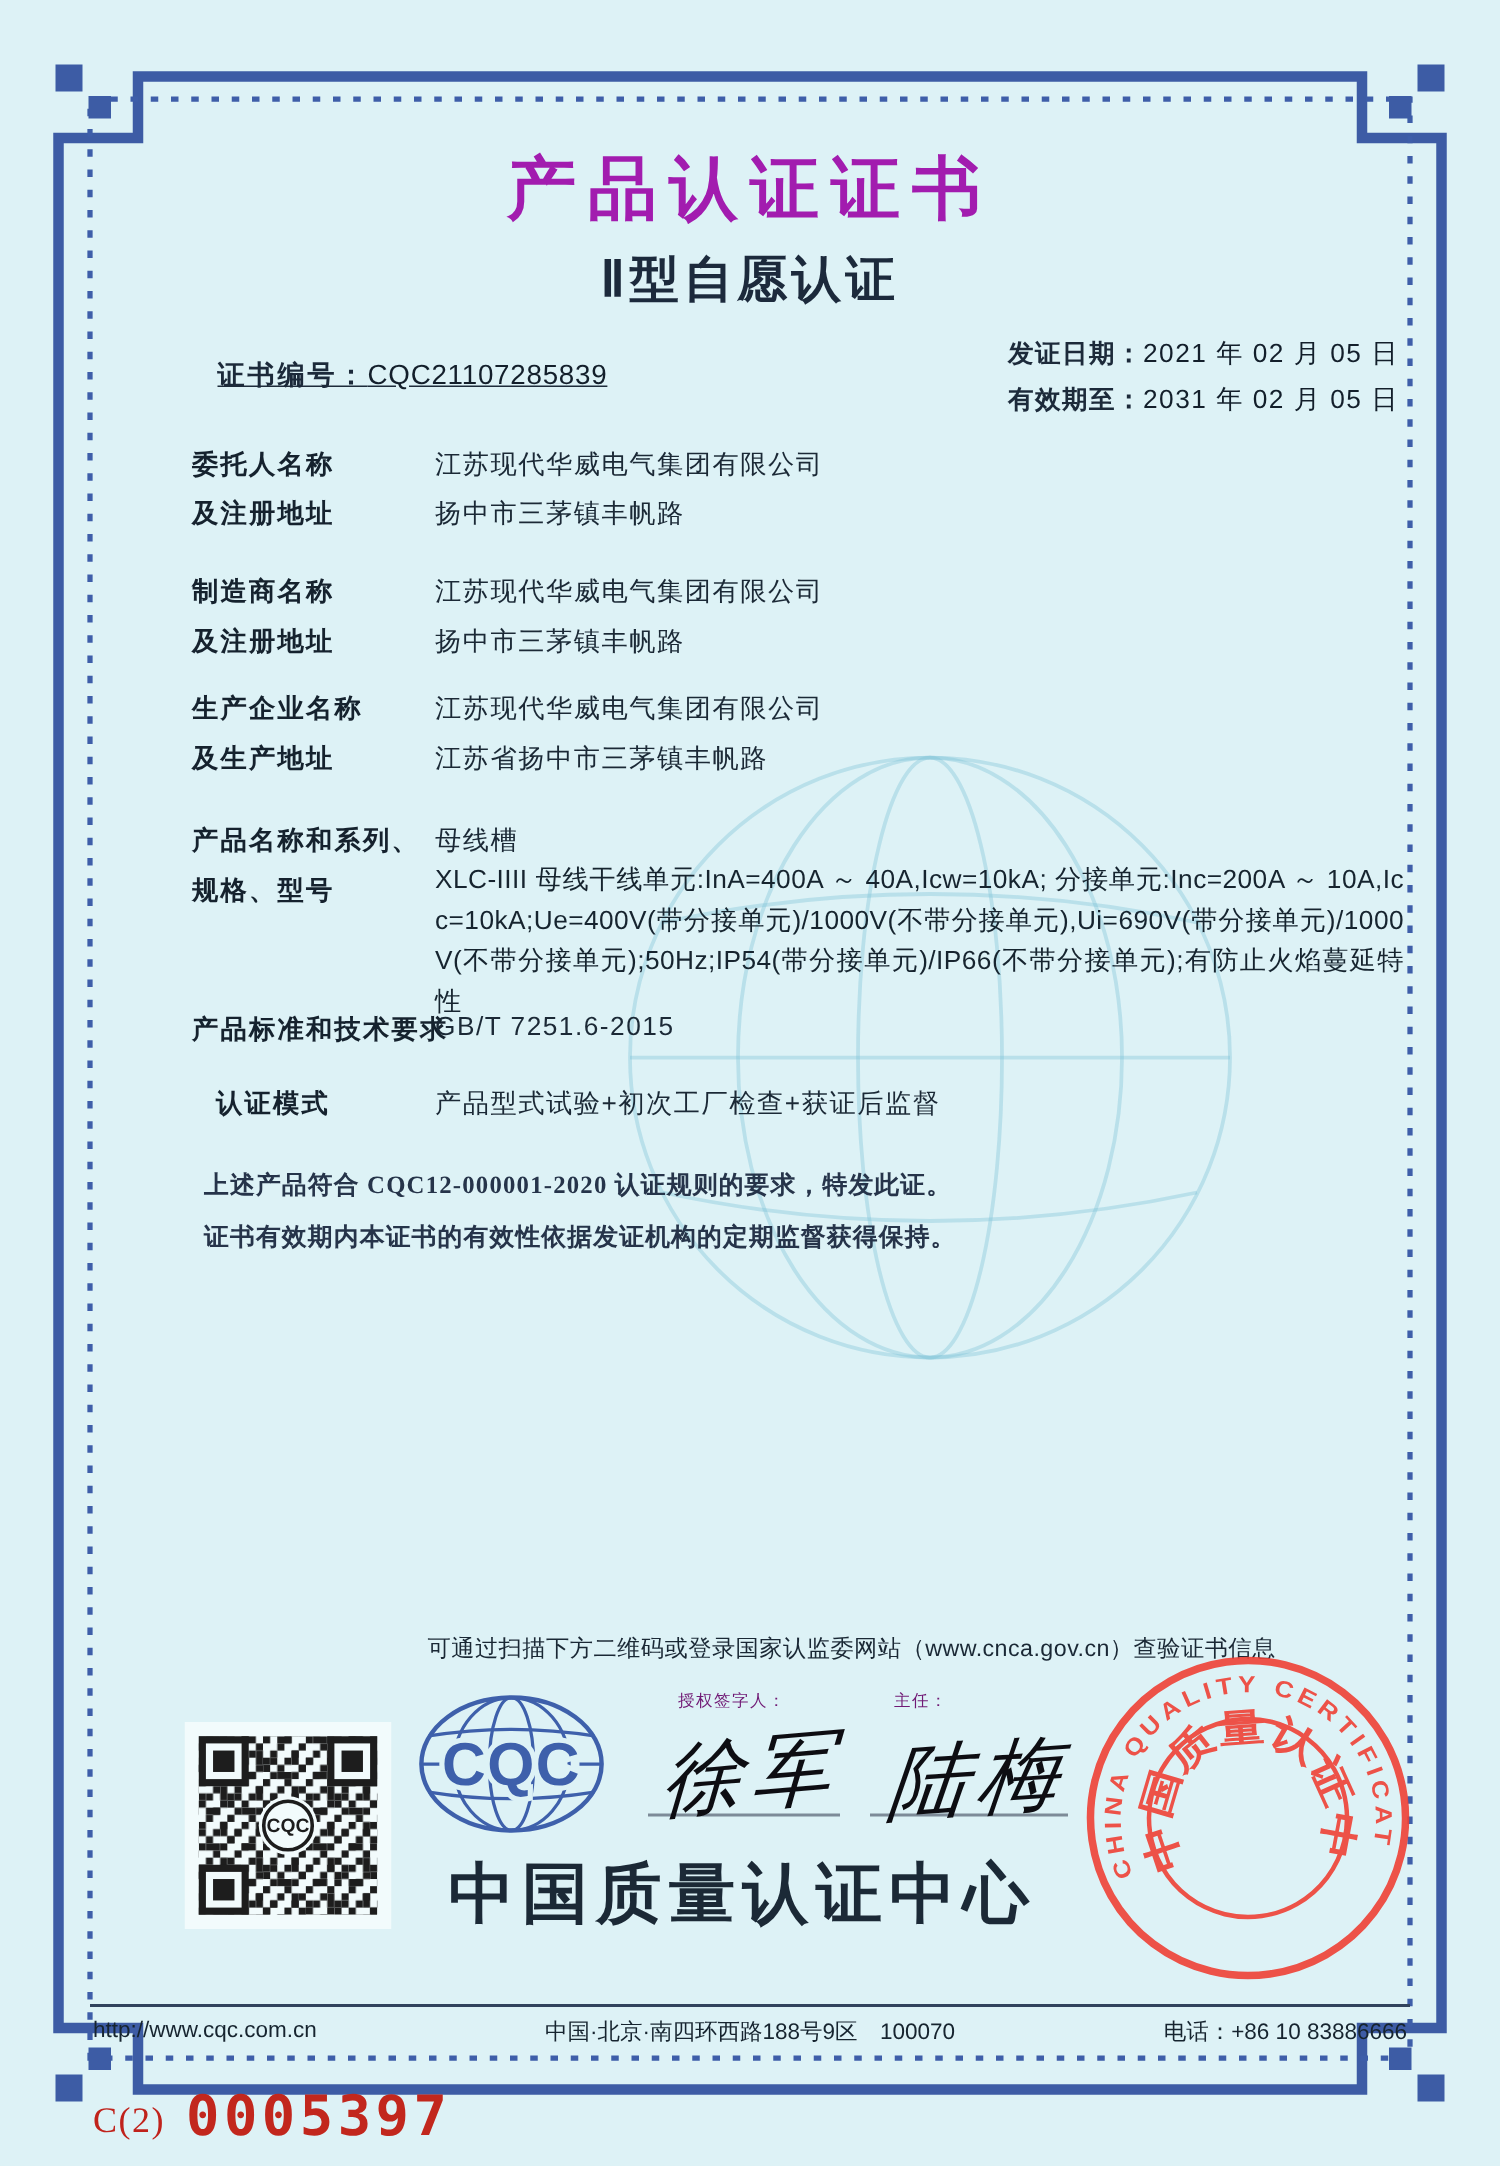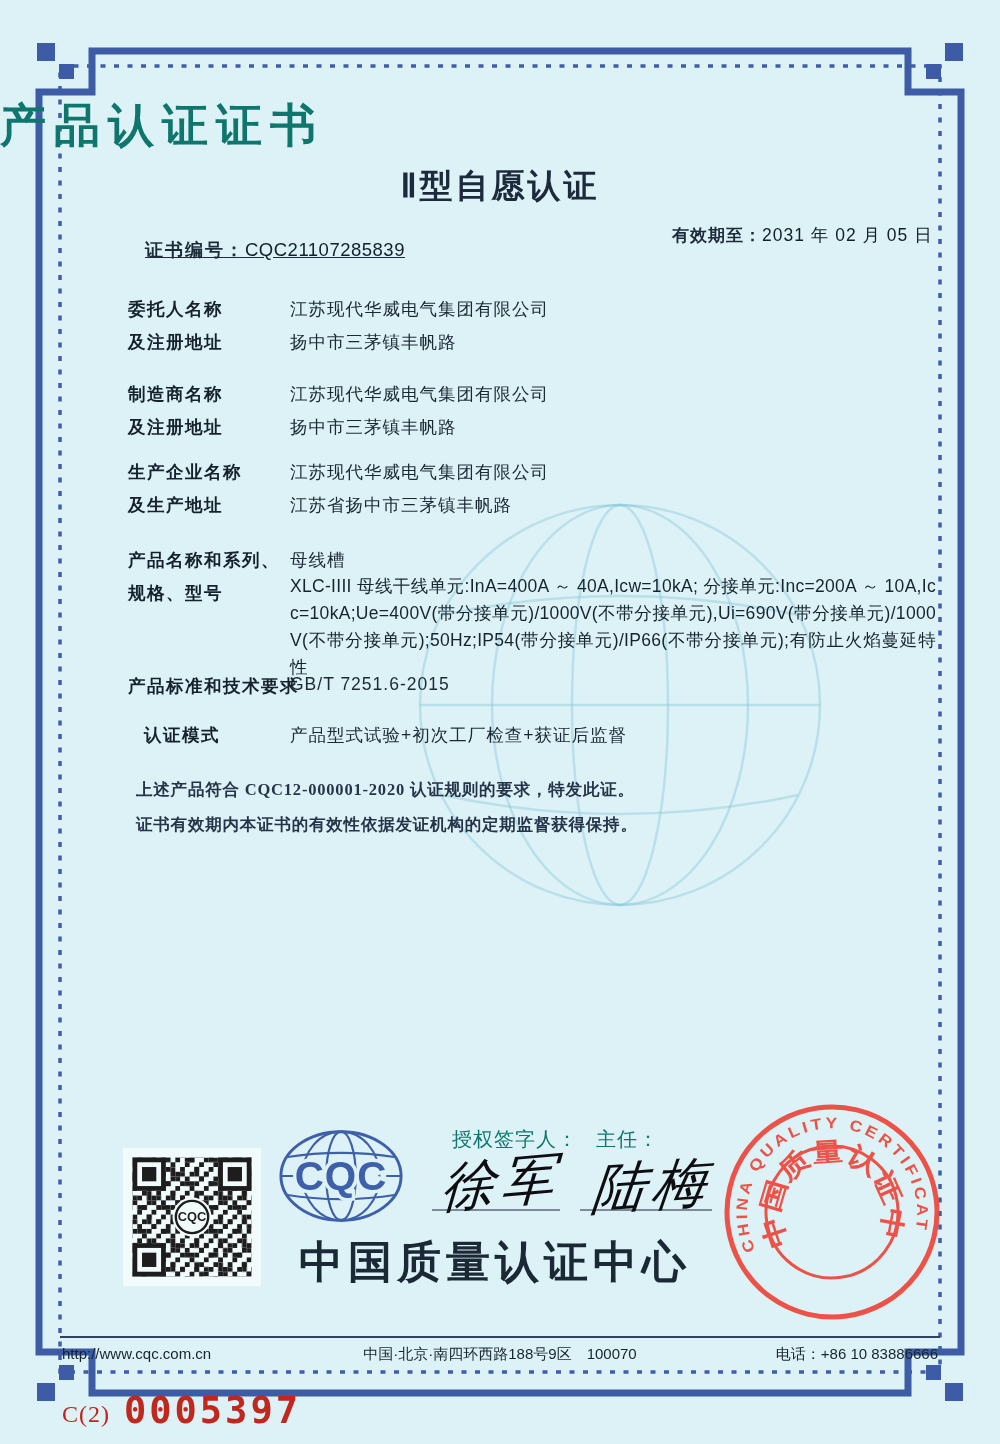--- a/index.html
+++ b/index.html
@@ -11,23 +11,23 @@
     background:#ddf2f6;
     overflow:hidden;
     font-family:"Liberation Sans",sans-serif;
     color:#1d2b3a;
   }
   .abs{position:absolute;}
   svg{display:block;}
 
   
   .title{
-    left:0;right:0;top:95px;
+    left:0;right:0;top:95px;text-align:center;
     font-size:46px;font-weight:bold;letter-spacing:8px;
-    color:#0f766e;
+    color:#a21caf;
   }
   .subtitle{
     left:0;right:0;top:164px;text-align:center;
     font-size:33px;font-weight:600;letter-spacing:3px;
     color:#1c2a3c;
   }
   .kai{font-family:"Liberation Serif",serif;}
   .certno-row{left:145px;top:238px;font-size:18px;text-decoration:underline;}
   .certno-row .k{font-weight:bold;letter-spacing:2px;color:#1c2a3a;}
   .certno-row .v{font-size:18.5px;letter-spacing:.5px;color:#131f2b;}
@@ -47,21 +47,21 @@
     left:290px;top:573px;width:646px;
     font-size:17.5px;line-height:27px;color:#16242f;
     text-align:justify;text-align-last:left;
     word-break:break-all;letter-spacing:.3px;
   }
   .stmt{
     left:136px;font-size:16.5px;letter-spacing:.8px;color:#26344a;
     font-family:"Liberation Serif",serif;font-weight:600;white-space:nowrap;
   }
   .qr-note{left:285px;top:1089px;font-size:15.5px;color:#1a2835;letter-spacing:.3px;white-space:nowrap;}
-  .sign-label{top:1126px;font-size:20px;color:#0f766e;letter-spacing:1px;}
+  .sign-label{top:1126px;font-size:11px;color:#701a75;letter-spacing:1px;}
   .signature{
     font-family:"Liberation Serif",serif;font-style:italic;
     font-size:54px;color:#0d0d12;letter-spacing:6px;white-space:nowrap;
   }
   .sig-line{height:1.5px;background:#7d8b98;top:1209px;}
   .orgname{
     left:299px;top:1233px;font-size:44px;font-weight:bold;
     letter-spacing:5px;color:#1b2936;white-space:nowrap;
   }
   .footer-rule{left:60px;top:1336px;width:880px;height:2px;background:#31435d;}
@@ -108,20 +108,23 @@
 
   <div class="abs title">产品认证证书</div>
   <div class="abs subtitle">Ⅱ型自愿认证</div>
 
   <div class="abs certno-row">
     <span class="k kai">证书编号：</span><span class="v">CQC21107285839</span>
   </div>
 
   <div class="abs dates kai">
     <div>
+      <span class="k">发证日期：</span><span class="v">2021 年 02 月 05 日</span>
+    </div>
+    <div>
       <span class="k">有效期至：</span><span class="v">2031 年 02 月 05 日</span>
     </div>
   </div>
 
   <div class="abs lbl" style="top:297px;">委托人名称</div>
   <div class="abs val" style="top:297px;">江苏现代华威电气集团有限公司</div>
   <div class="abs lbl" style="top:330px;">及注册地址</div>
   <div class="abs val" style="top:330px;">扬中市三茅镇丰帆路</div>
 
   <div class="abs lbl" style="top:382px;">制造商名称</div>
@@ -140,20 +143,21 @@
   <div class="abs specs">XLC-IIII 母线干线单元:InA=400A ～ 40A,Icw=10kA; 分接单元:Inc=200A ～ 10A,Icc=10kA;Ue=400V(带分接单元)/1000V(不带分接单元),Ui=690V(带分接单元)/1000V(不带分接单元);50Hz;IP54(带分接单元)/IP66(不带分接单元);有防止火焰蔓延特性</div>
 
   <div class="abs lbl" style="top:674px;">产品标准和技术要求</div>
   <div class="abs val" style="top:674px;">GB/T 7251.6-2015</div>
   <div class="abs lbl" style="top:723px;margin-left:16px;">认证模式</div>
   <div class="abs val" style="top:723px;">产品型式试验+初次工厂检查+获证后监督</div>
 
   <div class="abs stmt" style="top:779px;">上述产品符合 CQC12-000001-2020 认证规则的要求，特发此证。</div>
   <div class="abs stmt" style="top:814px;">证书有效期内本证书的有效性依据发证机构的定期监督获得保持。</div>
 
+  <div class="abs qr-note">可通过扫描下方二维码或登录国家认监委网站（www.cnca.gov.cn）查验证书信息</div>
 
   <svg class="abs" style="left:123px;top:1148px;" width="138" height="138" viewBox="-2 -2 29 29">
     <defs>
       <pattern id="qn1" width="3" height="3" patternUnits="userSpaceOnUse">
         <rect width="1" height="1" fill="#1d1d1d"></rect>
         <rect x="2" y="1" width="1" height="1" fill="#1d1d1d"></rect>
         <rect x="1" y="2" width="1" height="1" fill="#1d1d1d"></rect>
       </pattern>
       <pattern id="qn2" width="5" height="5" patternUnits="userSpaceOnUse">
         <rect x="1" y="0" width="2" height="1" fill="#1d1d1d"></rect>

